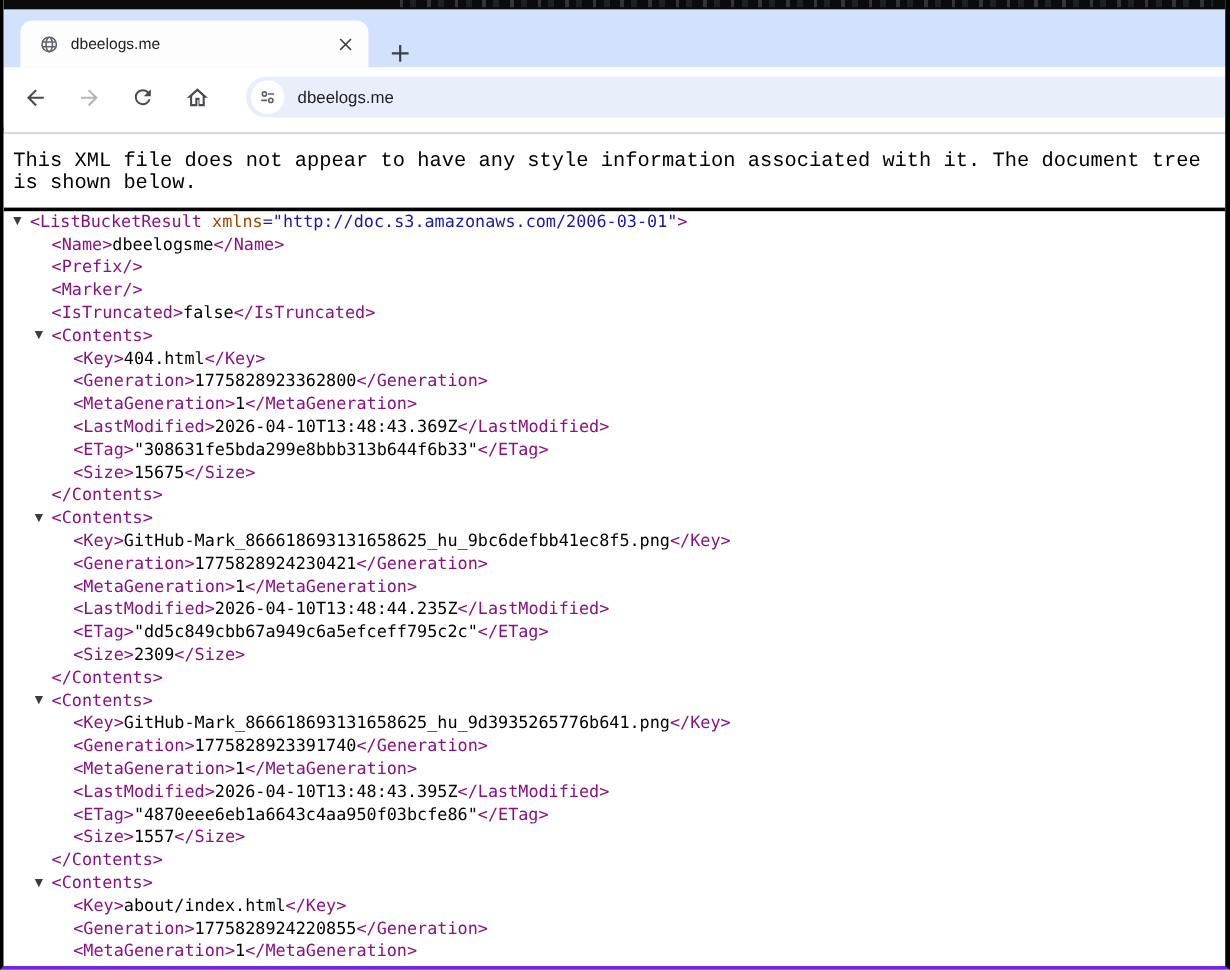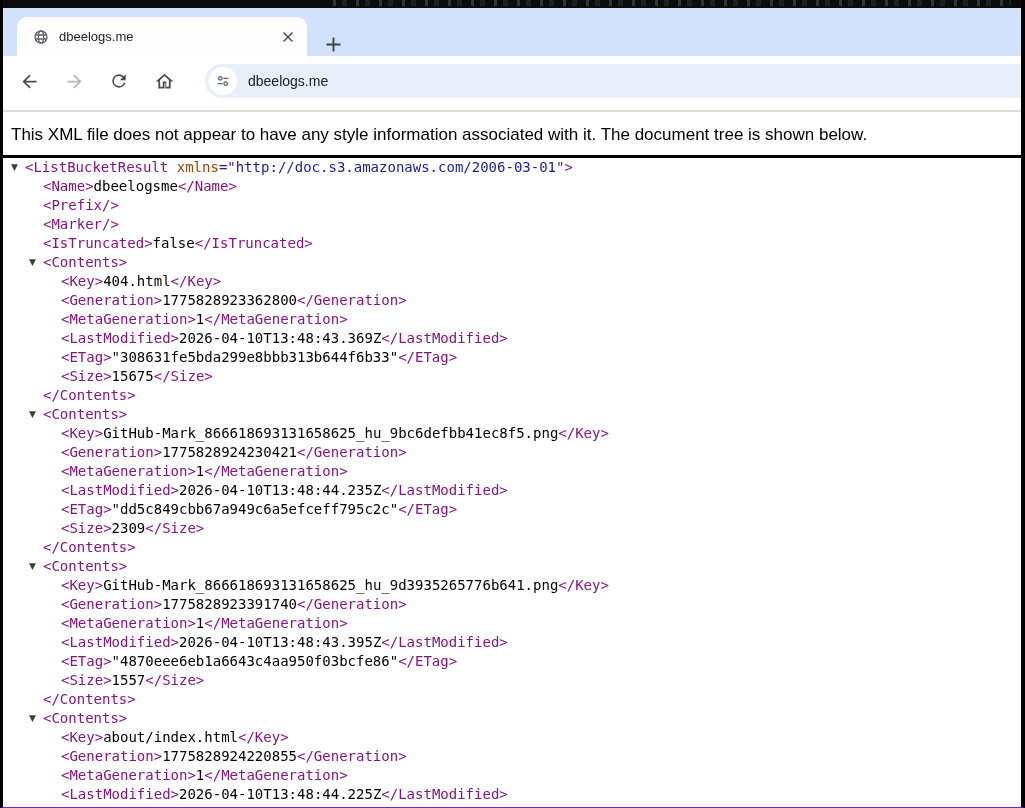--- a/index.html
+++ b/index.html
@@ -13,21 +13,21 @@
   }
   *{box-sizing:border-box;}
   html,body{margin:0;padding:0;}
   body{
     width:1025px;height:808px;overflow:hidden;
     font-family:"Liberation Sans","DejaVu Sans",sans-serif;
     background:#000;
   }
   .screen{
     width:1025px;height:808px;position:relative;
-    border-left:3px solid #000;border-right:4px solid #000;border-bottom:1px solid #6d28d9;
+    border-left:3px solid #000;border-right:4px solid #000;border-bottom:3px solid #6d28d9;
     background:#fff;display:flex;flex-direction:column;overflow:hidden;
   }
   
   .top-strip{height:8px;background:#0b0b0b;position:relative;flex:0 0 auto;}
   .top-strip .glitch{
     position:absolute;left:330px;right:10px;top:0;bottom:2px;
     background:repeating-linear-gradient(90deg,
       rgba(150,160,175,.55) 0 3px, transparent 3px 9px,
       rgba(90,100,115,.45) 9px 14px, transparent 14px 23px);
     opacity:.5;
@@ -53,21 +53,21 @@
     flex:1 1 auto;height:34px;margin-left:12px;
     background:var(--omnibox);border-radius:17px 0 0 17px;
     display:flex;align-items:center;padding-left:4px;
   }
   .chip-circle{width:28px;height:28px;border-radius:50%;background:#fff;display:flex;align-items:center;justify-content:center;flex:0 0 auto;}
   .url-text{margin-left:11px;font-size:14px;color:#202124;white-space:nowrap;}
   .toolbar-divider{height:2px;background:#d9d9d9;flex:0 0 auto;margin-top:4px;}
   
   .content{flex:1 1 auto;background:#fff;overflow:hidden;display:flex;flex-direction:column;}
   .notice{
-    font-family:Liberation Sans, sans-serif;
+    font-family:Liberation Mono, monospace;
     font-size:17px;color:#000;padding:13px 8px 10px 8px;flex:0 0 auto;
   }
   .notice-divider{height:3px;background:#000;flex:0 0 auto;}
   .xml-tree{
     flex:1 1 auto;overflow:hidden;
     font-family:"DejaVu Sans Mono","Liberation Mono",monospace;
     font-size:14px;line-height:19px;white-space:pre;
   }
   .line{color:var(--xmltext);}
   .arrow{

